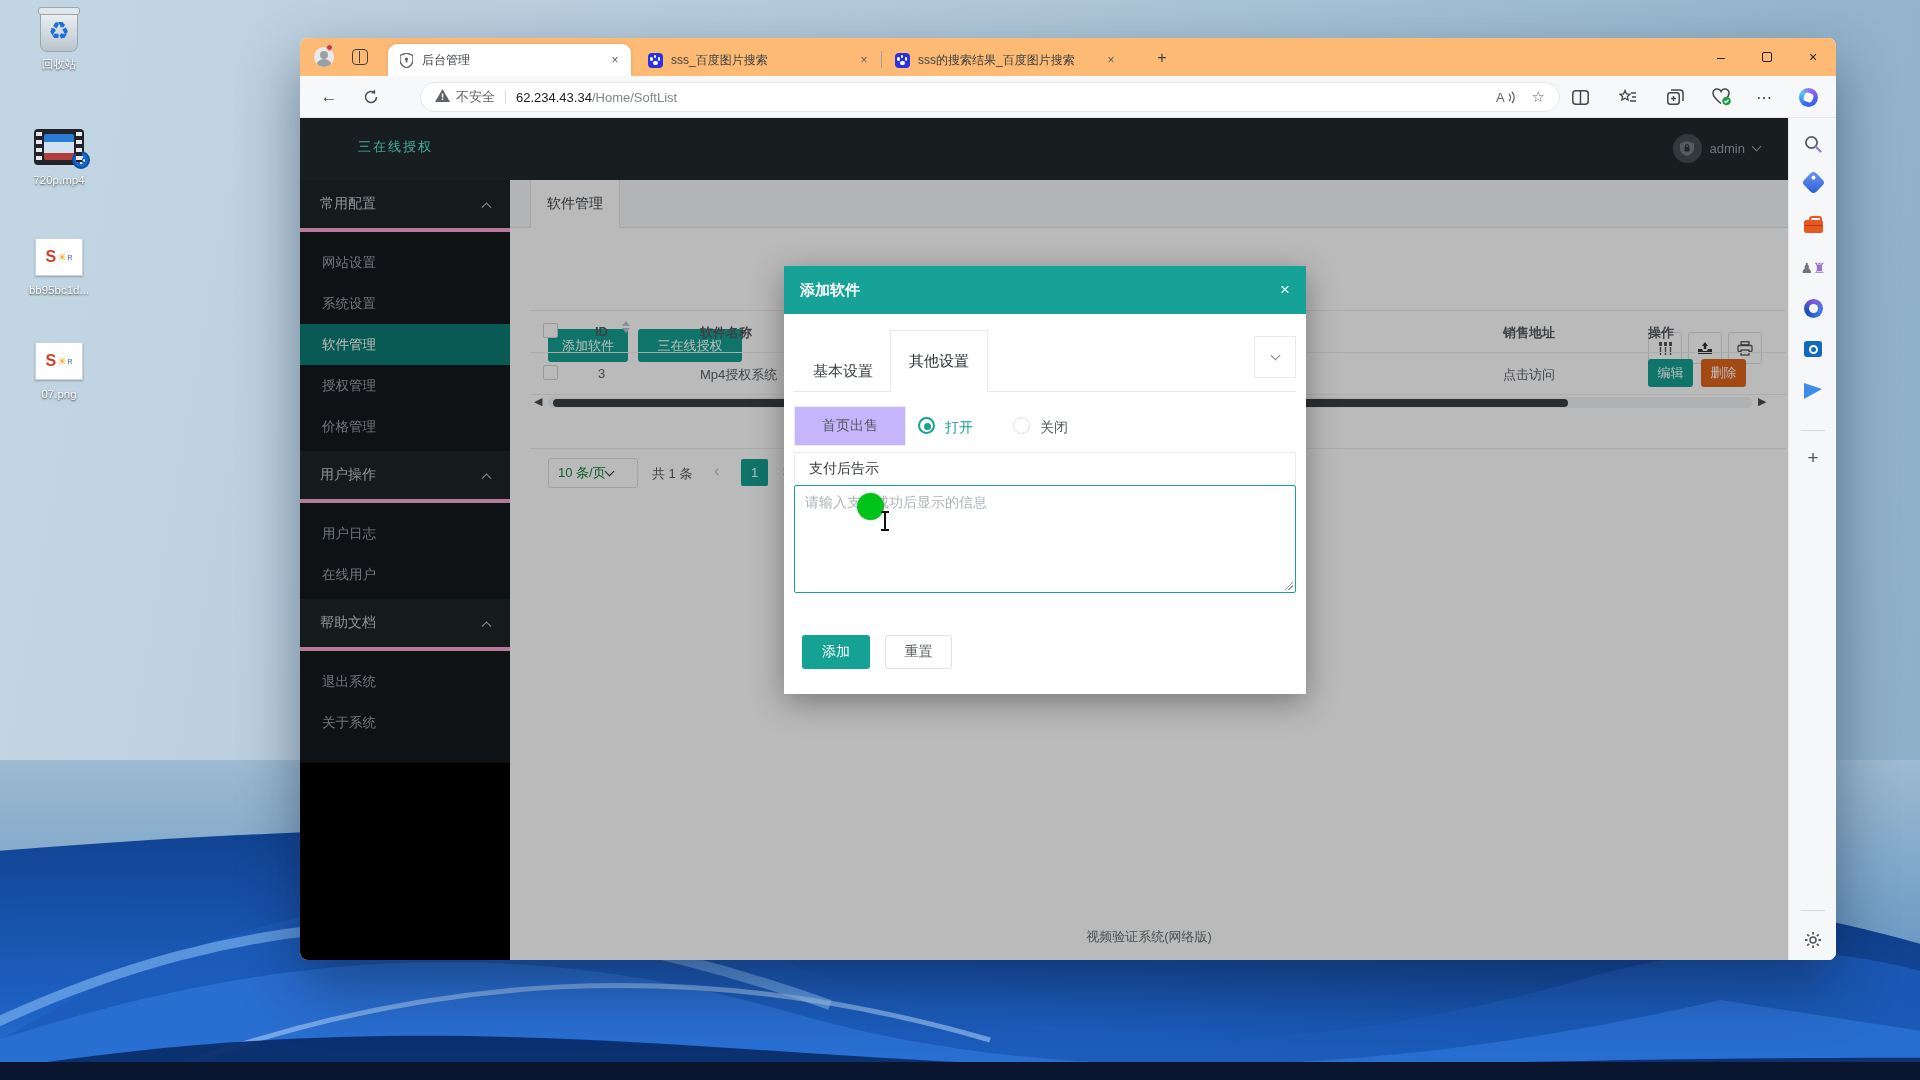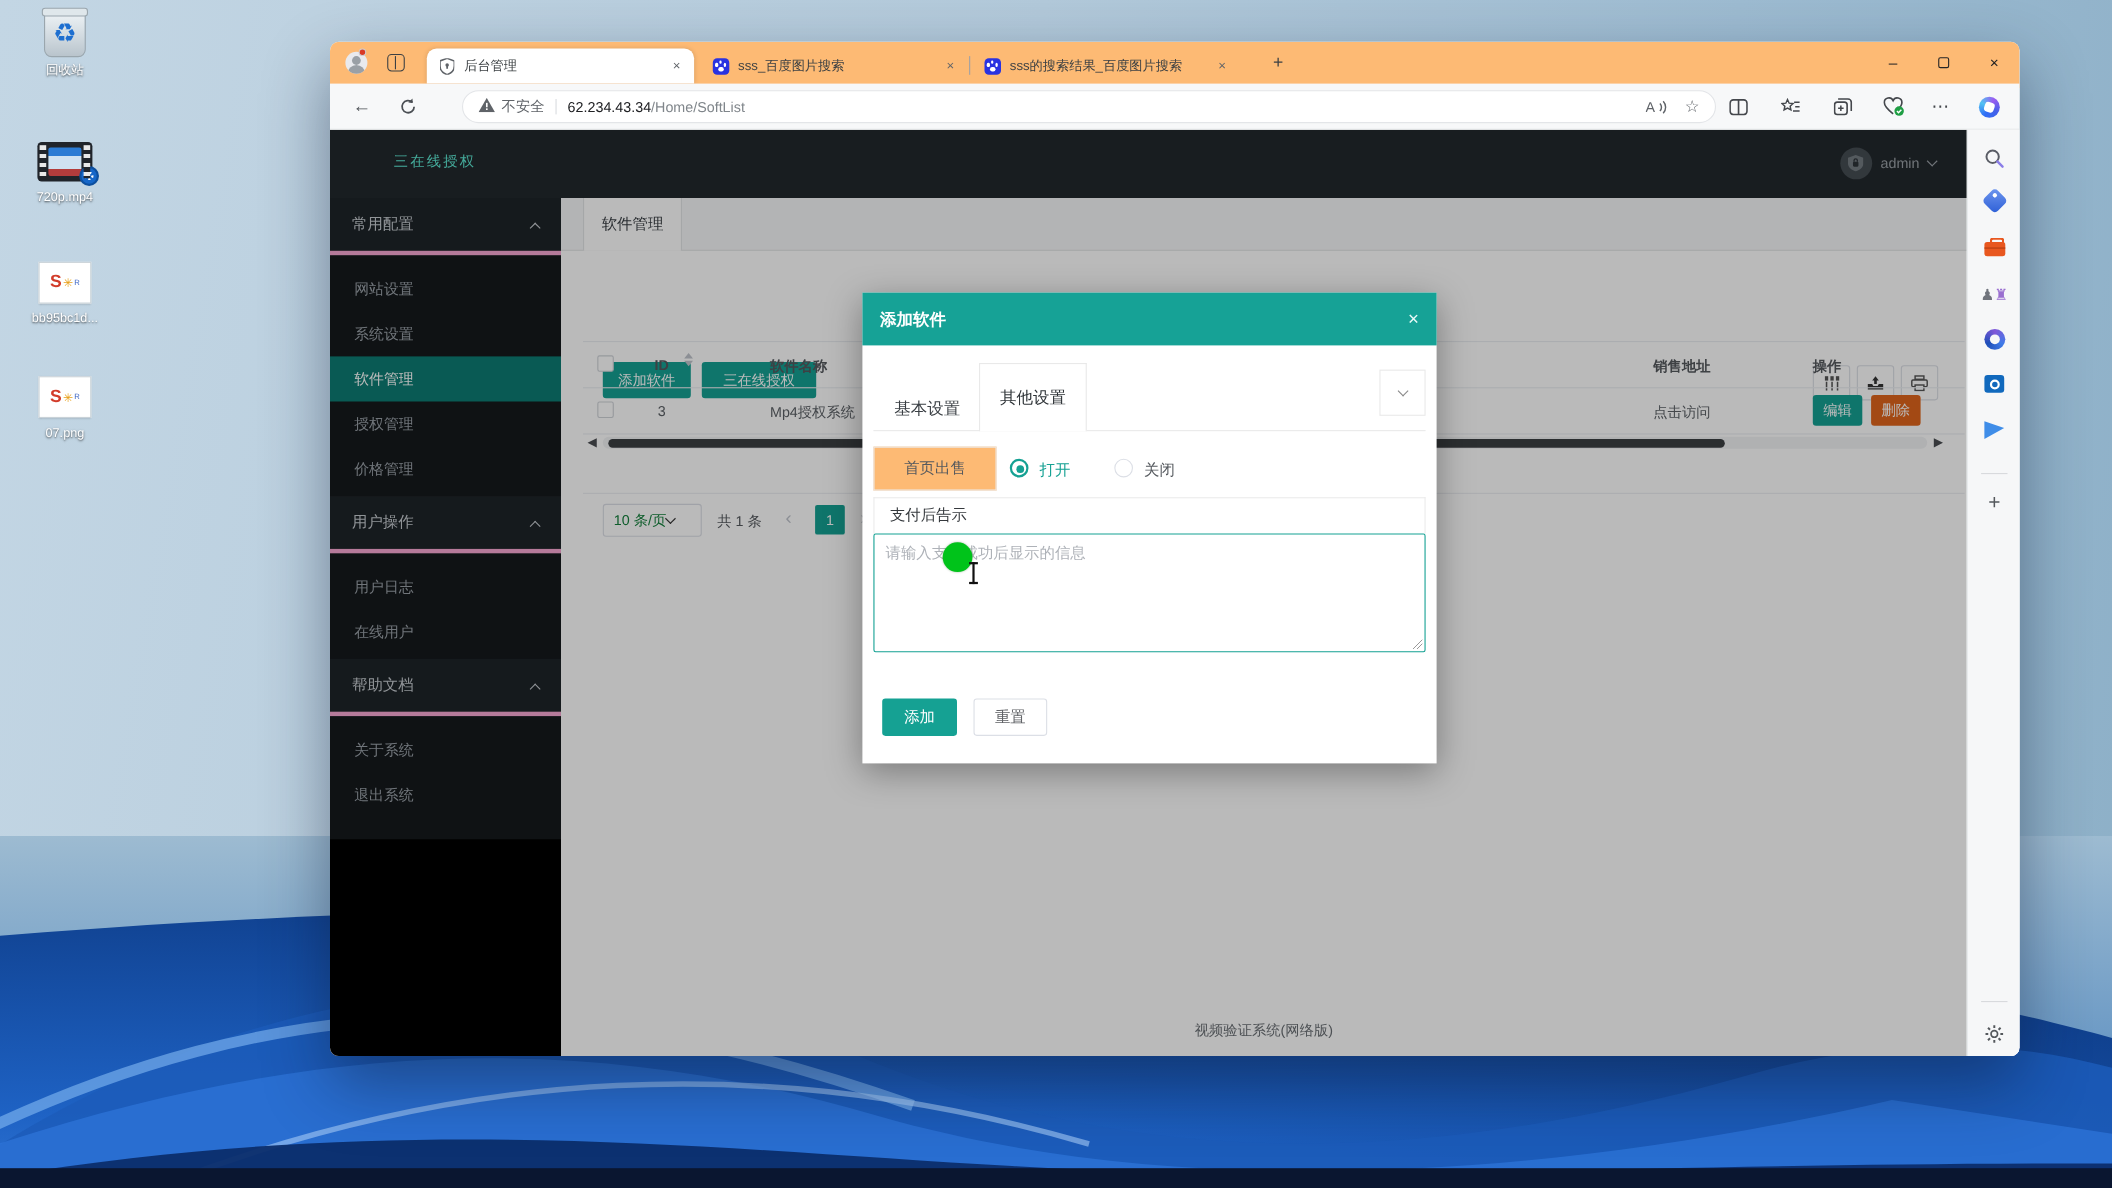--- a/index.html
+++ b/index.html
@@ -110,21 +110,21 @@
 
 #dim{position:absolute;left:0;top:0;width:1488px;height:842px;background:rgba(0,0,0,.27);z-index:4}
 #modal{position:absolute;left:484px;top:148px;width:522px;height:428px;background:#fff;z-index:5;box-shadow:0 8px 30px rgba(0,0,0,.35)}
 #modalhead{position:absolute;left:0;top:0;width:100%;height:48px;background:#16a296;display:flex;align-items:center;justify-content:space-between;padding:0 16px}
 #modalhead .t{color:#fff;font-size:15px;font-weight:bold}
 #modalhead .x{color:#eafaf8;font-size:17px;cursor:pointer}
 #mtabbar{position:absolute;left:10px;top:70px;width:502px;height:56px;border-bottom:1px solid #e9e9e9}
 #mtab0{position:absolute;left:14px;top:85px;width:90px;height:40px;display:flex;align-items:center;justify-content:center;font-size:15px;color:#3a3f44}
 #mtab1{position:absolute;left:106px;top:64px;width:98px;height:62px;background:#fff;border:1px solid #e9e9e9;border-bottom:none;display:flex;align-items:center;justify-content:center;font-size:15px;color:#2d3236;z-index:2}
 #mtabmore{position:absolute;left:470px;top:70px;width:42px;height:42px;border:1px solid #e9e9e9;display:flex;align-items:center;justify-content:center;color:#888}
-#salelabel{position:absolute;left:10px;top:140px;width:112px;height:40px;background:#fdba74;border:1px solid #ececec;display:flex;align-items:center;justify-content:center;font-size:14px;color:#55595e}
+#salelabel{position:absolute;left:10px;top:140px;width:112px;height:40px;background:#c4b5fd;border:1px solid #ececec;display:flex;align-items:center;justify-content:center;font-size:14px;color:#55595e}
 .radio{position:absolute;width:17px;height:17px;border-radius:50%;background:#fff;border:1.6px solid #dcdfe6}
 .radio.sel{border:2px solid #15a193}
 .radio.sel:after{content:"";position:absolute;left:3.5px;top:3.5px;width:7px;height:7px;border-radius:50%;background:#15a193}
 .radiolabel{position:absolute;font-size:14px}
 #noticelabel{position:absolute;left:10px;top:186px;width:502px;height:33px;border:1px solid #ececec;border-bottom:none;display:flex;align-items:center;padding-left:14px;font-size:14px;color:#35393d}
 #mtextarea{position:absolute;left:10px;top:219px;width:502px;height:108px;border:1px solid #15a193;border-radius:2px;resize:none;padding:8px 10px;font-size:14px;font-family:"Liberation Sans","DejaVu Sans",sans-serif;color:#333;outline:none}
 #mtextarea::placeholder{color:#aeb2b8}
 .resizegrip{position:absolute;left:500px;top:315px;width:9px;height:9px;background:linear-gradient(135deg,transparent 0 50%,#999 50% 57%,transparent 57% 71%,#999 71% 78%,transparent 78%)}
 #clickdot{position:absolute;left:73px;top:227px;width:27px;height:27px;border-radius:50%;background:#00c31a;box-shadow:0 0 2px rgba(0,80,0,.4);z-index:6}
 #ibeam{position:absolute;left:96px;top:245px;width:10px;height:20px;z-index:6}
@@ -388,24 +388,24 @@
           </div>
         <div class="side-item">
             <span>在线用户</span>
           </div>
         <div class="side-section" style="margin-top:4px">
           <span>帮助文档</span>
             <span class="chev up"></span>
         </div>
         <div class="side-gap"></div>
         <div class="side-item">
+            <span>退出系统</span>
+          </div>
+        <div class="side-item">
             <span>关于系统</span>
-          </div>
-        <div class="side-item">
-            <span>退出系统</span>
           </div>
       </div>
     </div>
 
     <div id="appmain">
       <div id="pagetabs">
         <div id="pagetab-active">软件管理</div>
       </div>
 
       <div class="btn teal abs" style="left:38px;top:149px;width:80px;height:33px">添加软件</div>

